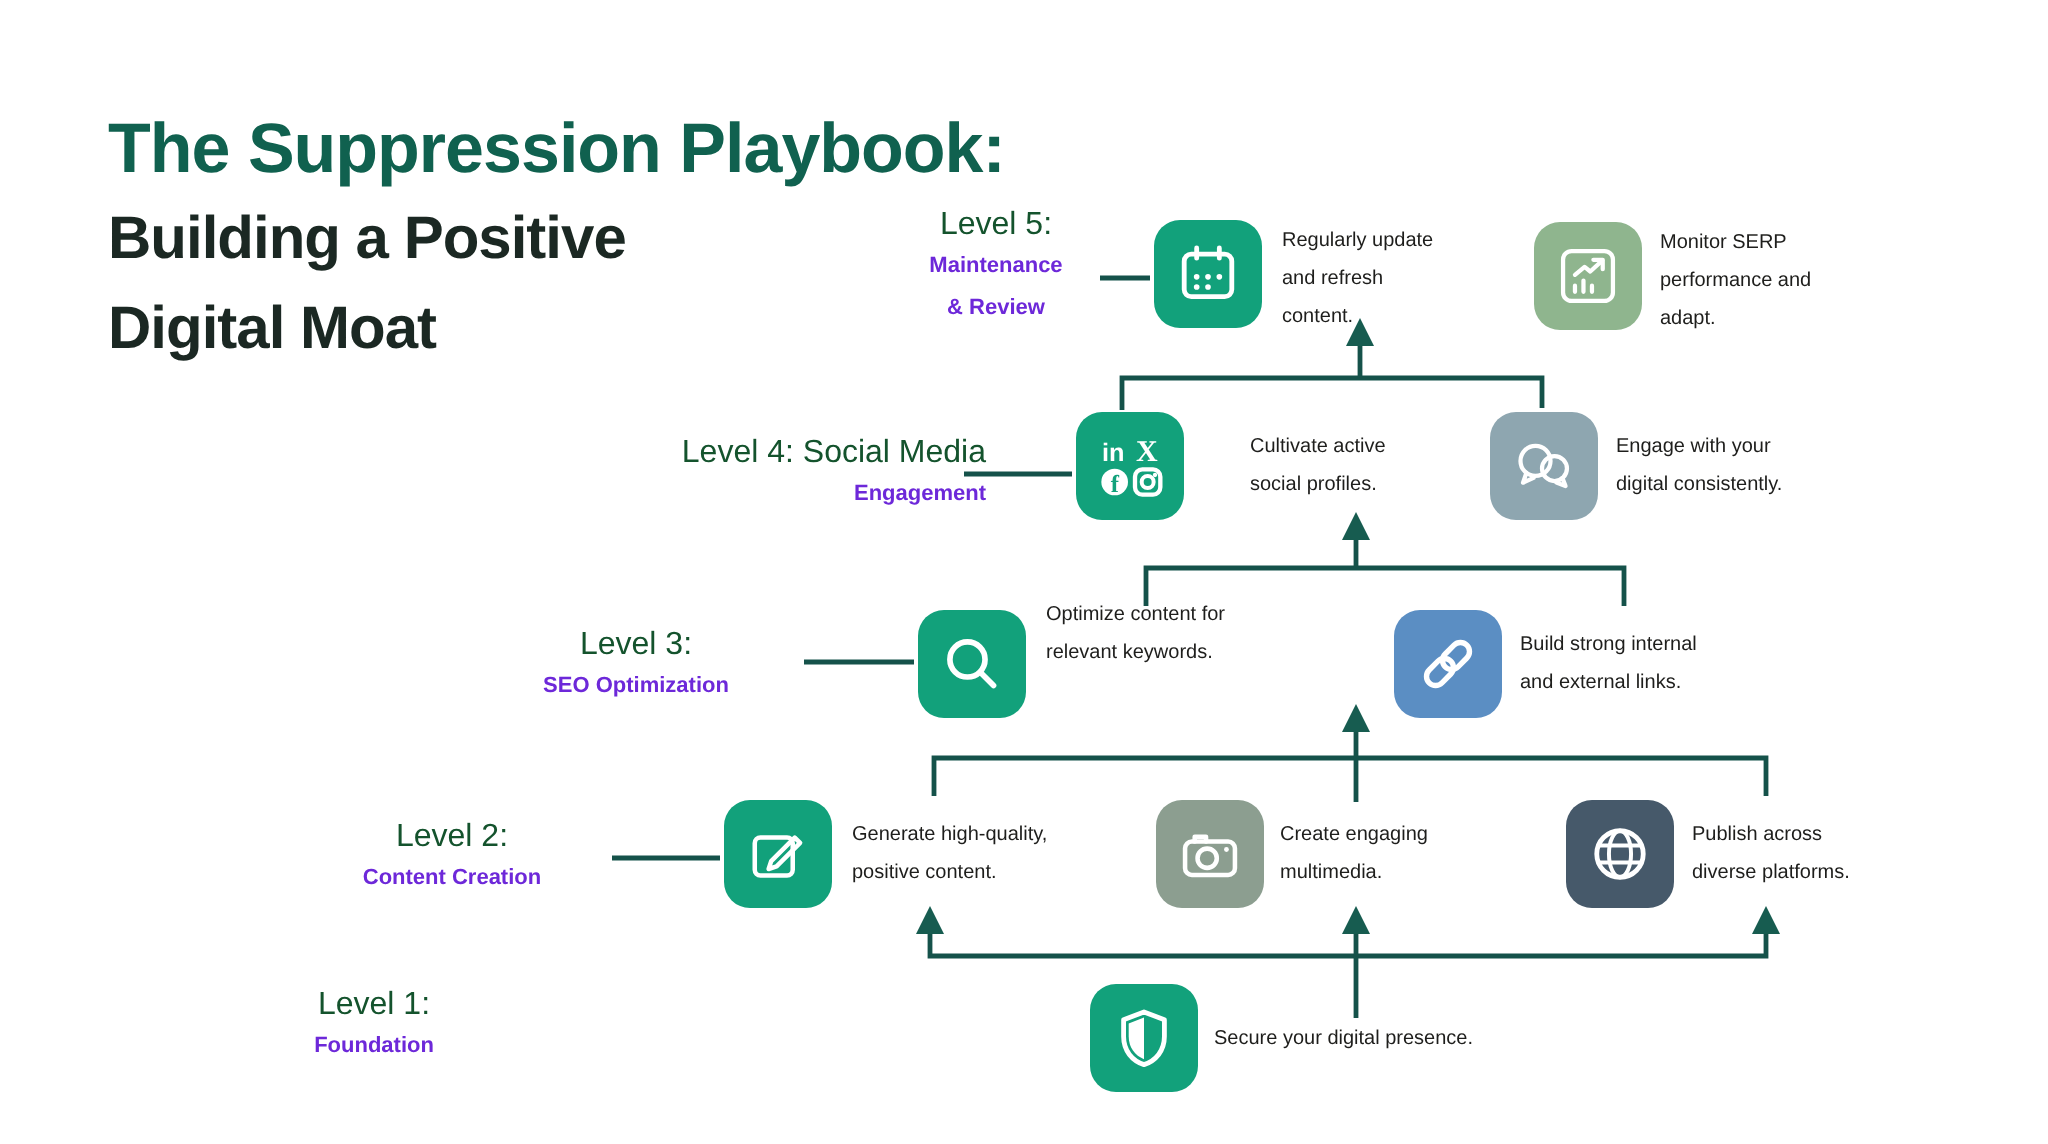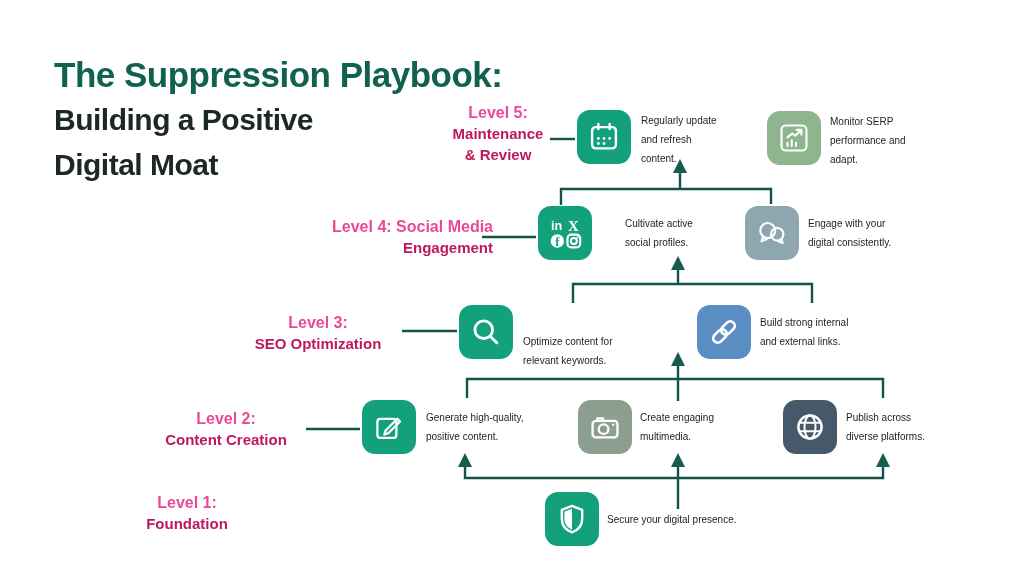--- a/index.html
+++ b/index.html
@@ -5,22 +5,22 @@
   html,body{margin:0;padding:0;background:#ffffff;}
   .canvas{position:relative;width:946px;height:572px;background:#ffffff;
           font-family:"Liberation Sans",sans-serif;overflow:hidden;}
   .connectors{position:absolute;left:0;top:0;width:1024px;height:572px;}
   .connectors path{stroke:var(--line,#15524A);stroke-width:2.4;fill:none;}
   .connectors polygon{fill:var(--arrow,#175C50);}
   .title{position:absolute;left:54px;top:52px;line-height:45px;font-weight:700;letter-spacing:-0.5px;}
   .title .t1{font-size:35px;color:var(--title-accent,#10614F);}
   .title .t2{font-size:30px;color:var(--title-dark,#1B2823);}
   .lvl-label{position:absolute;text-align:center;}
-  .lvl-prefix{font-size:16px;line-height:20px;color:#ec4899;font-weight:bold;}
-  .lvl-bold{font-size:15px;line-height:21px;font-weight:700;color:#be185d;}
+  .lvl-prefix{font-size:16px;line-height:20px;color:#14532d;}
+  .lvl-bold{font-size:11px;line-height:21px;font-weight:700;color:#6d28d9;}
   .tile{position:absolute;width:54px;height:54px;border-radius:13px;
         display:flex;align-items:center;justify-content:center;text-align:right;}
   .tile svg{display:block;}
   .item-text{position:absolute;font-size:10px;line-height:19px;color:#1E1E1C;}
 </style>
 </head>
 <body>
 
 <div class="canvas">
 
@@ -146,21 +146,21 @@
   </div>
 
   <div class="tile" style="left: 459px; top: 305px; background: rgb(18, 161, 123);">
     <svg width="34" height="34" viewBox="0 0 24 24">
       <g stroke="#fff" stroke-width="2" fill="none" stroke-linecap="round">
         <circle cx="10.4" cy="10.4" r="6.2"></circle>
         <path d="M15.1 15.1 L19.6 19.6"></path>
       </g>
     </svg>
   </div>
-  <div class="item-text" style="left:523px;top:332px;">
+  <div class="item-text" style="left:523px;top:298px;">
     <div>Optimize content for</div>
     <div>relevant keywords.</div>
   </div>
 
   <div class="tile" style="left: 697px; top: 305px; background: rgb(91, 142, 195);">
     <svg width="34" height="34" viewBox="0 0 24 24">
       <g stroke="#fff" stroke-width="1.9" fill="none" transform="rotate(-45 12 12)">
         <rect x="2.6" y="8.8" width="10.8" height="6.4" rx="3.2"></rect>
         <rect x="10.6" y="8.8" width="10.8" height="6.4" rx="3.2"></rect>
       </g>

